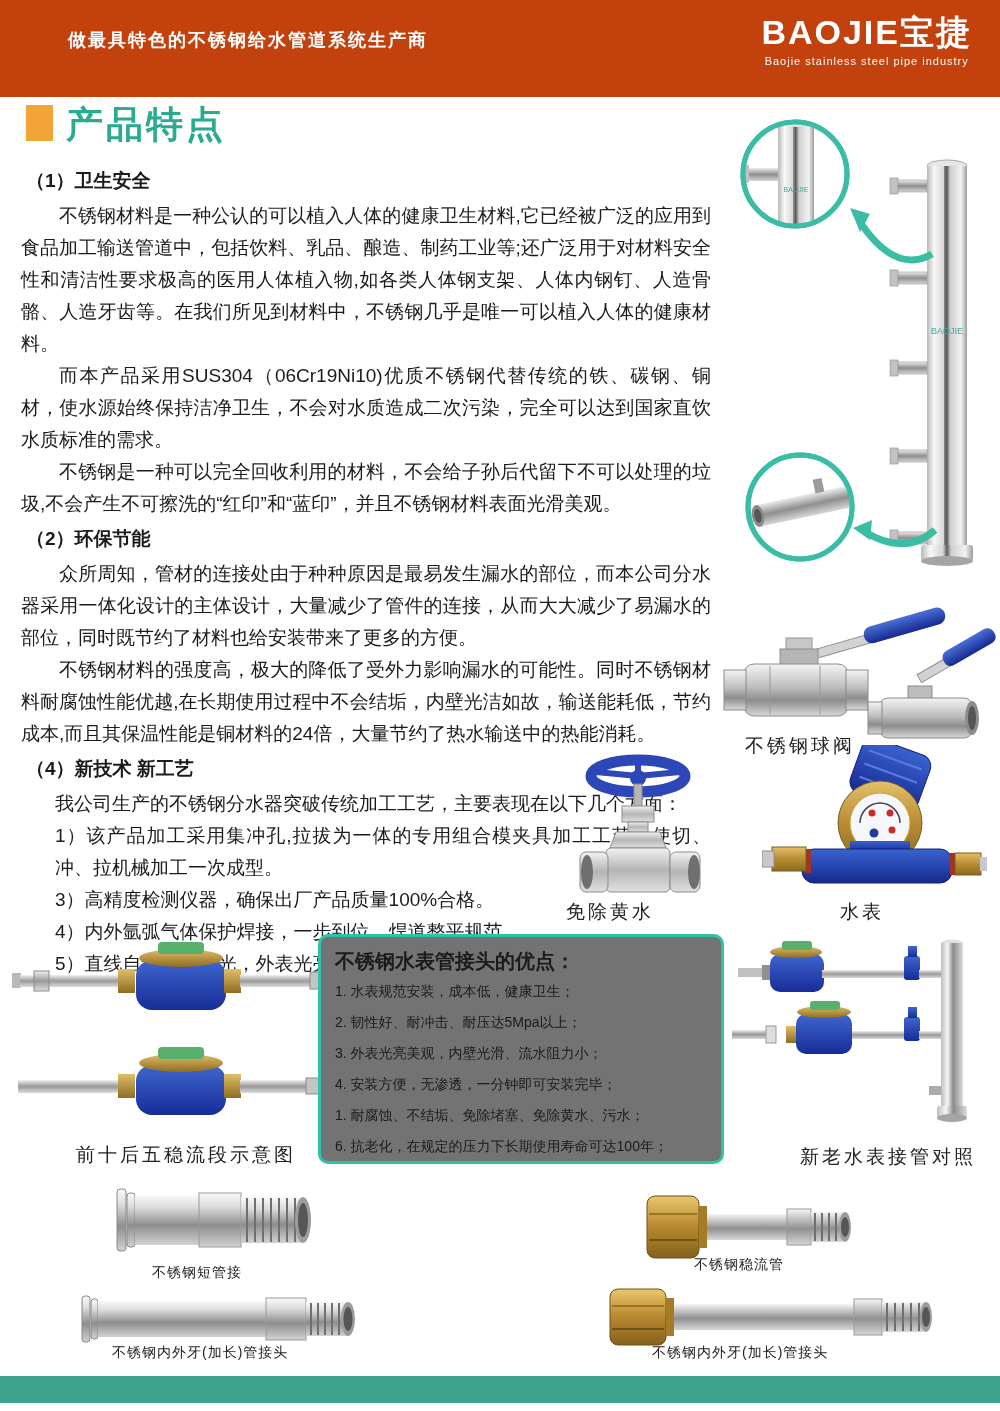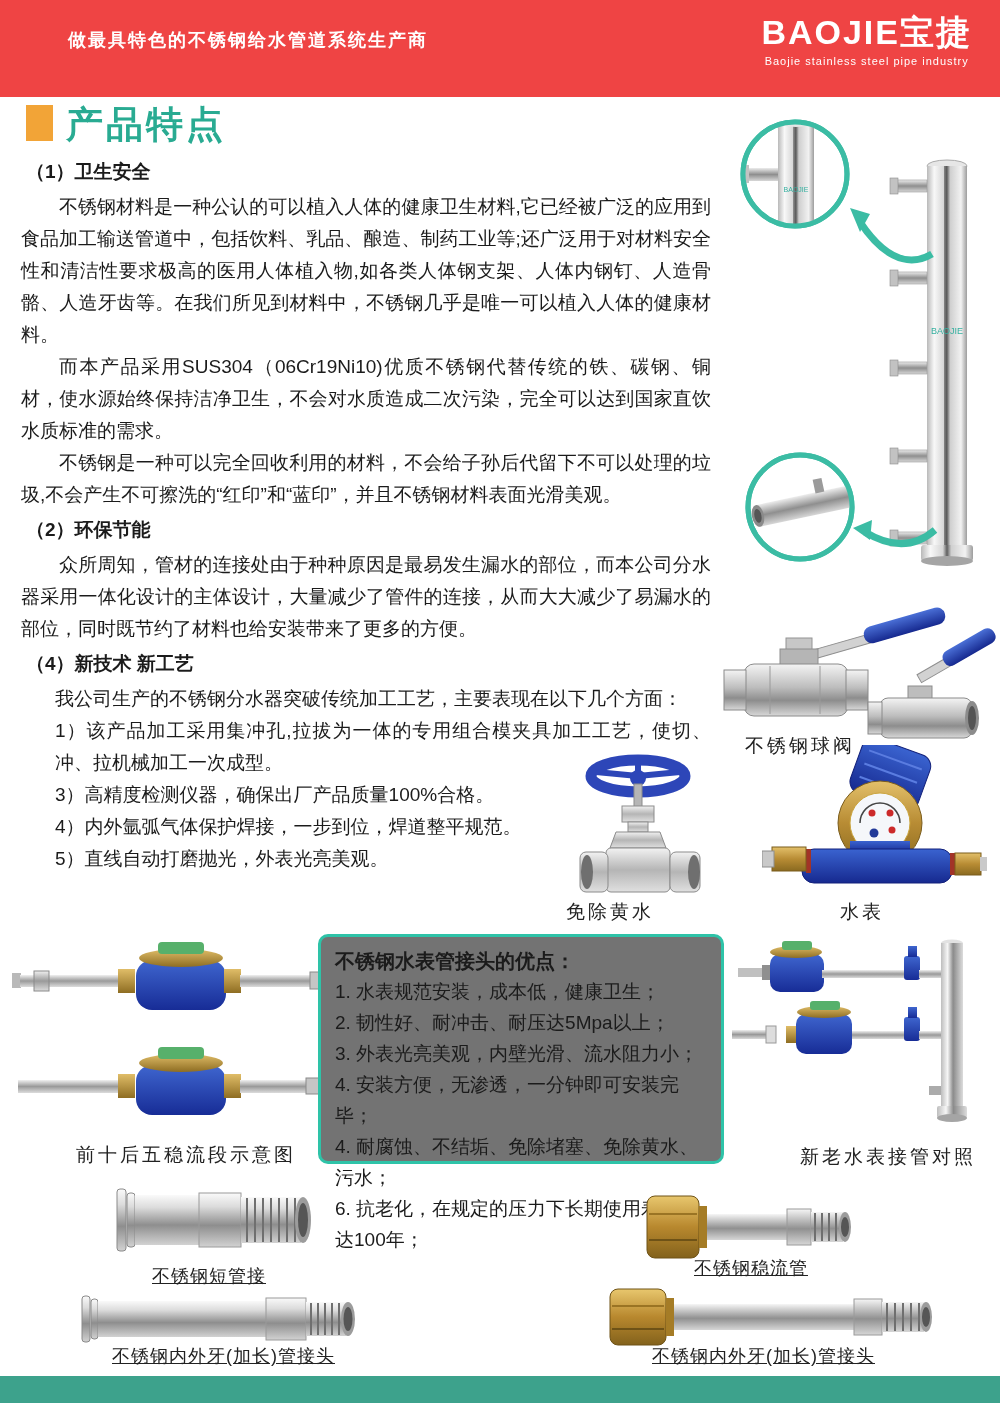--- a/index.html
+++ b/index.html
@@ -2,47 +2,47 @@
 <html><head>
 <meta charset="utf-8">
 <style>
   html,body{margin:0;padding:0;}
   body{
     width:1000px;height:1411px;position:relative;background:#ffffff;
     font-family:"Liberation Sans","DejaVu Sans",sans-serif;color:#1b1b1b;
     overflow:hidden;
   }
   
-  .topbar{position:absolute;left:0;top:0;width:1000px;height:97px;background:#ef4444;}
+  .topbar{position:absolute;left:0;top:0;width:1000px;height:97px;background:#c2410c;}
   .slogan{position:absolute;left:68px;top:28px;font-size:18px;font-weight:bold;color:#ffffff;letter-spacing:2px;}
   .logo{position:absolute;right:28px;top:12px;text-align:center;color:#ffffff;}
   .logo-main{font-size:34px;font-weight:bold;letter-spacing:2px;line-height:40px;}
   .logo-sub{font-size:11px;letter-spacing:1px;margin-top:2px;border-top:1px solid rgba(255,255,255,.0);}
   .footbar{position:absolute;left:0;top:1376px;width:1000px;height:27px;background:#3da28c;}
 
   
   .title-square{position:absolute;left:26px;top:105px;width:27px;height:36px;background:#f2a437;}
   .page-title{position:absolute;left:66px;top:100px;margin:0;font-size:37px;font-weight:bold;color:#29ab92;letter-spacing:3px;}
 
   
-  .text-col{position:absolute;left:21px;top:153px;width:690px;font-size:19px;line-height:32px;text-align:justify;}
+  .text-col{position:absolute;left:21px;top:162px;width:690px;font-size:19px;line-height:32px;text-align:justify;}
   .sec-head{font-size:19px;font-weight:bold;margin:4px 0 4px 5px;line-height:30px;}
   .text-col p{margin:0;text-indent:2em;}
   .list-intro{margin:0;text-indent:0;padding-left:34px;}
   .num-item{margin:0;text-indent:0;padding-left:34px;}
 
   
   .adv-box{position:absolute;left:318px;top:934px;width:372px;height:206px;
     border:3px solid #2ec3a8;border-radius:10px;padding:9px 14px;background:#737373;}
   .adv-title{font-size:20px;font-weight:bold;line-height:30px;}
-  .adv-item{font-size:19px;line-height:31px;}
+  .adv-item{font-size:14px;line-height:31px;}
 
   
   .caption{position:absolute;font-size:19px;letter-spacing:3px;color:#222;white-space:nowrap;}
-  .caption.small{font-size:18px;letter-spacing:1px;text-decoration:underline;}
+  .caption.small{font-size:14px;letter-spacing:1px;}
 
   .img-wrap{position:absolute;}
   svg{display:block;}
 </style>
 </head>
 <body>
 
 <header class="topbar">
   <div class="slogan">做最具特色的不锈钢给水管道系统生产商</div>
   <div class="logo">
@@ -55,20 +55,21 @@
 <h1 class="page-title">产品特点</h1>
 
 <div class="text-col">
   <div class="sec-head">（1）卫生安全</div>
   <p>不锈钢材料是一种公认的可以植入人体的健康卫生材料,它已经被广泛的应用到食品加工输送管道中，包括饮料、乳品、酿造、制药工业等;还广泛用于对材料安全性和清洁性要求极高的医用人体植入物,如各类人体钢支架、人体内钢钉、人造骨骼、人造牙齿等。在我们所见到材料中，不锈钢几乎是唯一可以植入人体的健康材料。</p>
   <p>而本产品采用SUS304（06Cr19Ni10)优质不锈钢代替传统的铁、碳钢、铜材，使水源始终保持洁净卫生，不会对水质造成二次污染，完全可以达到国家直饮水质标准的需求。</p>
   <p>不锈钢是一种可以完全回收利用的材料，不会给子孙后代留下不可以处理的垃圾,不会产生不可擦洗的“红印”和“蓝印”，并且不锈钢材料表面光滑美观。</p>
 
   <div class="sec-head">（2）环保节能</div>
   <p>众所周知，管材的连接处由于种种原因是最易发生漏水的部位，而本公司分水器采用一体化设计的主体设计，大量减少了管件的连接，从而大大减少了易漏水的部位，同时既节约了材料也给安装带来了更多的方便。</p>
+  <p>不锈钢材料的强度高，极大的降低了受外力影响漏水的可能性。同时不锈钢材料耐腐蚀性能优越,在长期使用过程中不会结垢，内壁光洁如故，输送能耗低，节约成本,而且其保温性能是铜材料的24倍，大量节约了热水输送中的热能消耗。</p>
 
   <div class="sec-head">（4）新技术 新工艺</div>
   <div class="list-intro">我公司生产的不锈钢分水器突破传统加工工艺，主要表现在以下几个方面：</div>
   <div class="num-item">1）该产品加工采用集冲孔,拉拔为一体的专用组合模夹具加工工艺，使切、冲、拉机械加工一次成型。</div>
   <div class="num-item">3）高精度检测仪器，确保出厂产品质量100%合格。</div>
   <div class="num-item">4）内外氩弧气体保护焊接，一步到位，焊道整平规范。</div>
   <div class="num-item">5）直线自动打磨抛光，外表光亮美观。</div>
 </div>
 
 <div class="img-wrap" style="left:700px;top:102px;">
@@ -300,21 +301,21 @@
   </svg>
 </div>
 <div class="caption" style="left:76px;top:1142px;">前十后五稳流段示意图</div>
 
 <div class="adv-box">
   <div class="adv-title">不锈钢水表管接头的优点：</div>
   <div class="adv-item">1. 水表规范安装，成本低，健康卫生；</div>
   <div class="adv-item">2. 韧性好、耐冲击、耐压达5Mpa以上；</div>
   <div class="adv-item">3. 外表光亮美观，内壁光滑、流水阻力小；</div>
   <div class="adv-item">4. 安装方便，无渗透，一分钟即可安装完毕；</div>
-  <div class="adv-item">4. 耐腐蚀、不结垢、免除堵塞、免除黄水、污水；</div>
+  <div class="adv-item">1. 耐腐蚀、不结垢、免除堵塞、免除黄水、污水；</div>
   <div class="adv-item">6. 抗老化，在规定的压力下长期使用寿命可达100年；</div>
 </div>
 
 <div class="img-wrap" style="left:732px;top:928px;">
   <svg width="264" height="214" viewBox="0 0 264 214">
     <defs>
       <linearGradient id="cpv" x1="0" y1="0" x2="1" y2="0">
         <stop offset="0" stop-color="#bdbdbd"></stop>
           <stop offset="0.3" stop-color="#f6f6f6"></stop>
         <stop offset="0.55" stop-color="#8b8b8b"></stop>

